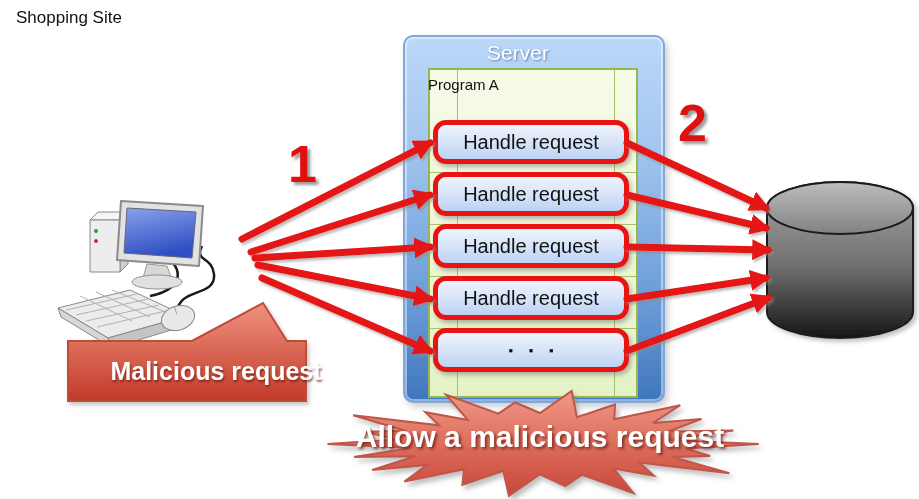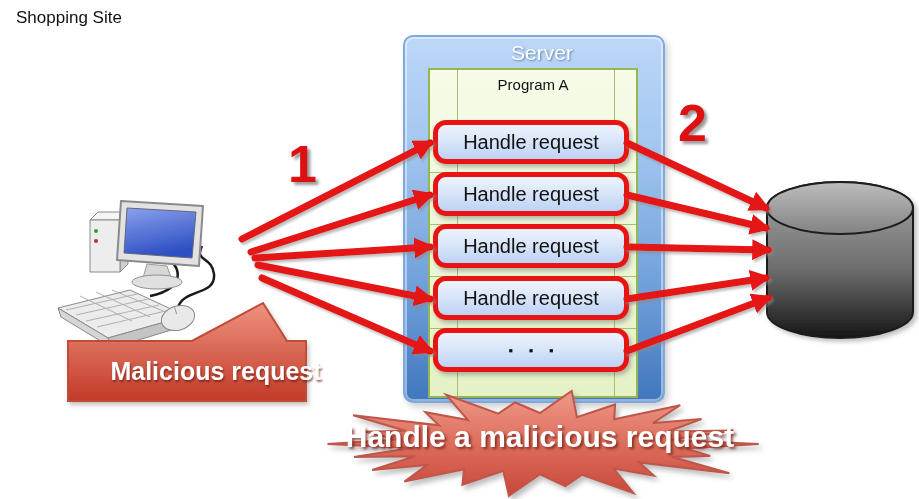--- a/index.html
+++ b/index.html
@@ -11,29 +11,28 @@
   .page-title{left:16px;top:8px;font-size:17px;color:#111;}
   .server-box{
     left:403px;top:35px;width:262px;height:368px;box-sizing:border-box;
     border:2px solid #7fa8dc;border-radius:10px;
     background:linear-gradient(180deg,#bcd7f8 0%,#a5c8f1 28%,#6b9cd8 72%,#4077bd 100%);
     box-shadow:3px 4px 6px rgba(120,120,120,.35), inset 0 0 0 2px rgba(255,255,255,.45);
   }
   .server-label{
     left:403px;top:41px;width:230px;text-align:center;color:#fff;font-size:21px;
     text-shadow:1px 1px 2px rgba(40,70,120,.6);
-    margin-left:24px;
   }
   .program-box{
     left:428px;top:68px;width:210px;height:330px;box-sizing:border-box;
     border:2px solid #94b84f;
     background:linear-gradient(180deg,#f6fbe8 0%,#eef7d8 50%,#e4f2c6 100%);
   }
   .program-label{
-    left:428px;top:76px;width:210px;text-align:center;color:#111;font-size:15px;
+    left:428px;top:76px;width:210px;color:#111;font-size:15px;
   }
   .vline{position:absolute;top:0;bottom:0;width:1px;background:#a6bf69;}
   .hline{position:absolute;left:0;right:0;height:1px;background:#a6bf69;}
   .handle-box{
     left:433px;width:196px;height:44px;box-sizing:border-box;
     border:5px solid #e81414;border-radius:13px;
     background:linear-gradient(180deg,#eef4fd 0%,#d5e2f8 55%,#bcd2f3 100%);
     box-shadow:2px 3px 4px rgba(100,100,100,.45);
     display:flex;align-items:center;justify-content:center;
     font-size:20px;color:#111;
@@ -154,21 +153,21 @@
         <stop offset="0" stop-color="#f0998a"></stop>
           <stop offset="0.5" stop-color="#dd6e5c"></stop>
           <stop offset="1" stop-color="#c8473a"></stop>
       </linearGradient>
       <filter id="bsh" x="-20%" y="-20%" width="150%" height="150%">
         <feDropShadow dx="3" dy="4" stdDeviation="2.5" flood-color="#888" flood-opacity="0.55"></feDropShadow>
       </filter>
     </defs>
     <polygon id="starburst-poly" fill="url(#burst)" stroke="#c05548" stroke-width="2" filter="url(#bsh)" points="758.7,444.0 685.8,448.5 710.2,456.0 672.5,457.0 729.4,473.2 639.3,462.4 653.9,475.6 613.7,468.6 633.5,493.1 582.1,474.7 565.3,486.2 540.0,474.3 508.9,495.9 503.3,470.8 462.4,484.8 464.0,469.3 404.4,481.6 426.9,465.0 372.1,469.9 415.1,456.2 354.1,457.1 410.4,448.0 327.5,444.0 396.7,439.6 365.3,431.7 405.4,430.8 353.1,415.2 439.1,425.3 425.3,412.2 467.8,419.9 446.1,394.7 498.3,413.6 515.1,402.5 540.0,413.0 571.7,391.0 576.9,417.1 615.1,404.5 614.2,419.2 680.2,405.2 653.1,423.0 701.5,419.1 667.8,431.5 733.3,430.4 668.9,440.0"></polygon>
   </svg>
-  <div class="abs starburst-label">Handle a malicious request</div>
+  <div class="abs starburst-label">Allow a malicious request</div>
 
   <svg width="919" height="499" viewBox="0 0 919 499">
     <defs>
       <marker id="ah" viewBox="0 0 10 10" refX="7.5" refY="5" markerWidth="3" markerHeight="3" orient="auto">
         <path d="M0,0 L10,5 L0,10 Z" fill="#e41212"></path>
       </marker>
       <filter id="ash" x="-20%" y="-20%" width="150%" height="150%">
         <feDropShadow dx="2" dy="2.5" stdDeviation="1.2" flood-color="#888" flood-opacity="0.55"></feDropShadow>
       </filter>
     </defs>

